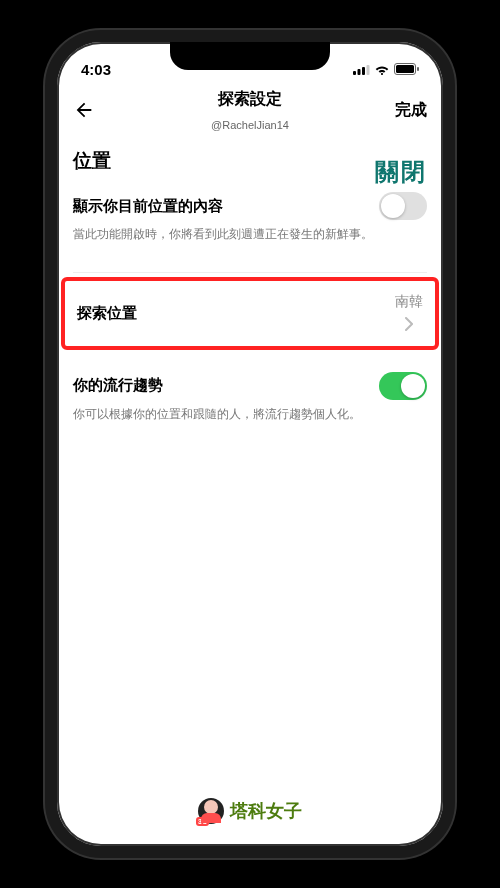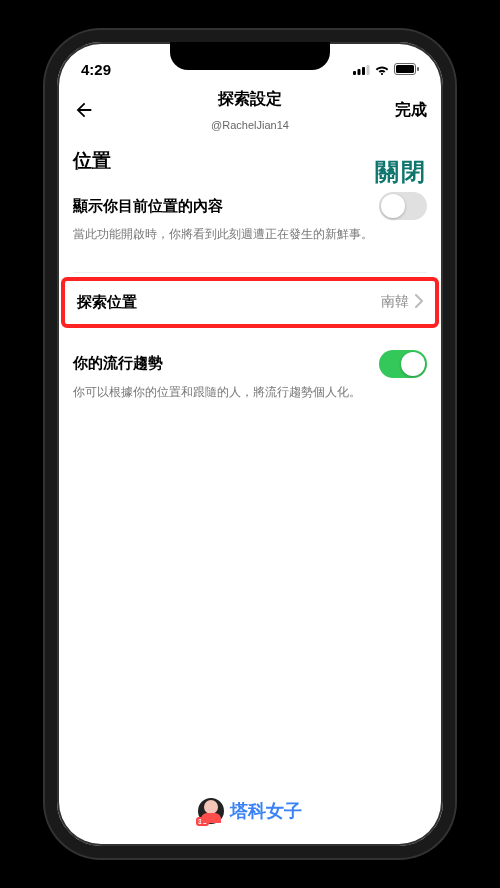--- a/index.html
+++ b/index.html
@@ -84,21 +84,21 @@
     .toggle.on .toggle-knob { right: 2px; }
     .highlight-box {
       border: 4px solid #f22;
       border-radius: 6px;
       margin: 4px -12px 10px -12px;
       padding: 12px 12px;
       display: flex; justify-content: space-between; align-items: center;
     }
     .highlight-value {
       display: flex; align-items: center; gap: 6px;
-      color: #888; font-size: 14px;
+      color: #888; font-size: 14px; flex-direction: column;
     }
     .chevron { color: #bbb; }
     .watermark {
       position: absolute; left: 50%; bottom: 22px;
       transform: translateX(-50%);
       display: flex; align-items: center; gap: 6px;
     }
     .watermark-icon {
       width: 26px; height: 26px; border-radius: 50%;
       background: #222; position: relative;
@@ -110,30 +110,30 @@
     }
     .watermark-icon::after{
       content:''; position:absolute; width:20px; height:10px;
       background:#ff4d4d; border-radius:6px 6px 0 0; bottom:1px;
     }
     .watermark-badge{
       position:absolute; bottom:-2px; left:-2px;
       background:#ff4444; color:#fff; font-size:7px; font-weight:700;
       padding:1px 2px; border-radius:3px;
     }
-    .watermark-text { font-size: 18px; font-weight: 800; color: #3b82f6; }
+    .watermark-text { font-size: 18px; font-weight: 800; color: #4d7c0f; }
   </style>
 </head>
 <body>
 
 <div class="phone-frame">
   <div class="notch"></div>
 
   <div class="status-bar">
-    <span>4:29</span>
+    <span>4:03</span>
     <div class="status-right">
       <span class="signal-icon">
         <svg width="17" height="11" viewBox="0 0 17 11">
             <rect x="0" y="7" width="3" height="4" rx="1" fill="#000"></rect>
             <rect x="4.5" y="5" width="3" height="6" rx="1" fill="#000"></rect>
             <rect x="9" y="3" width="3" height="8" rx="1" fill="#000"></rect>
             <rect x="13.5" y="1" width="3" height="10" rx="1" fill="#ccc"></rect>
           </svg>
       </span>
       <span class="wifi-icon">

